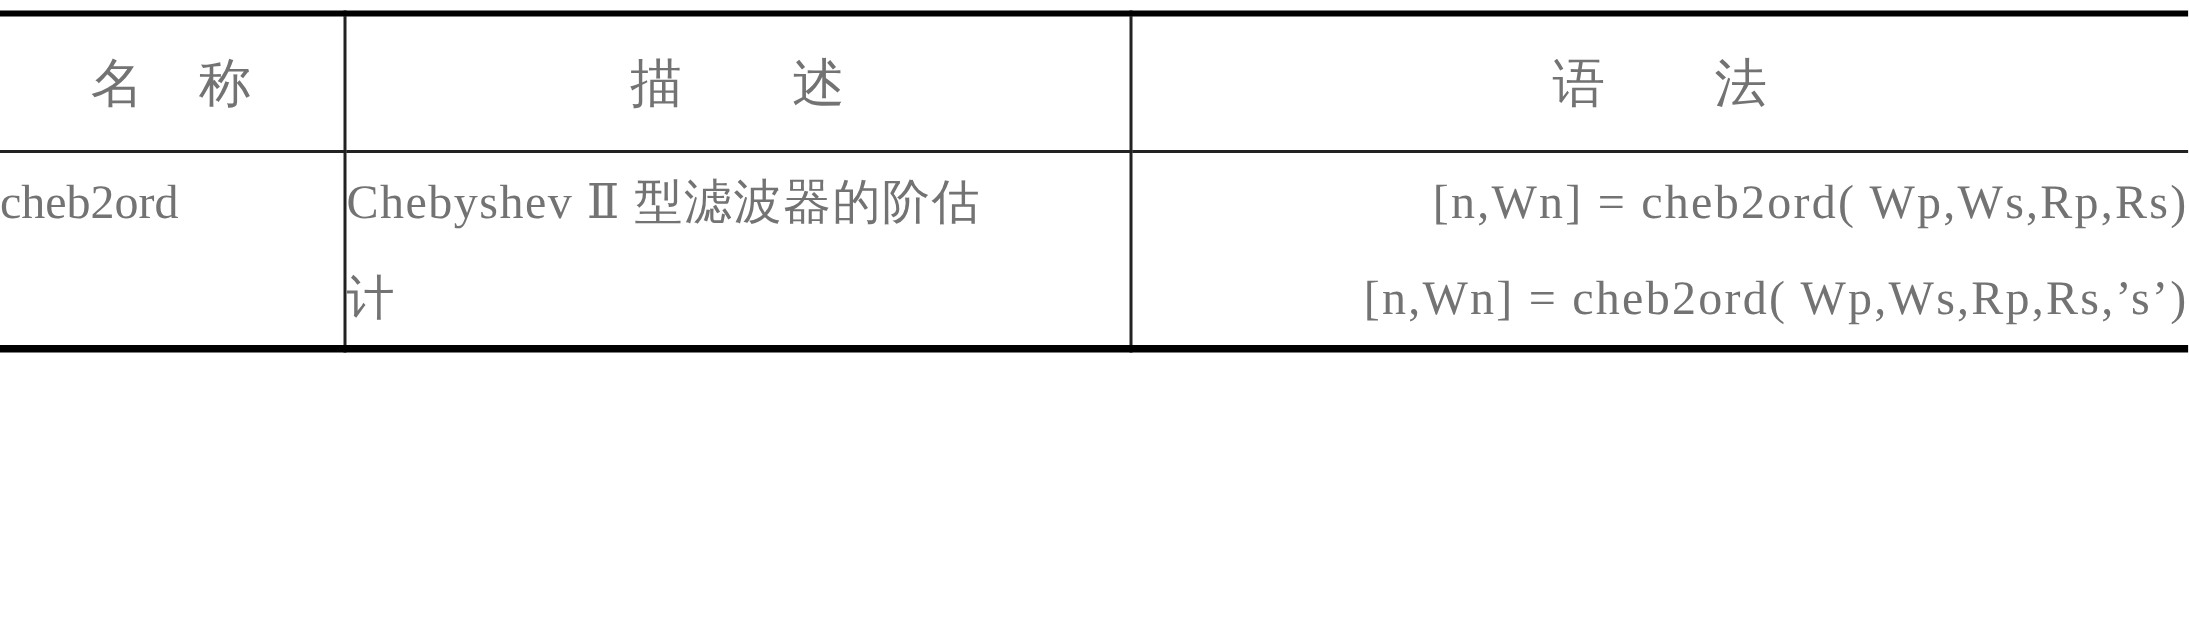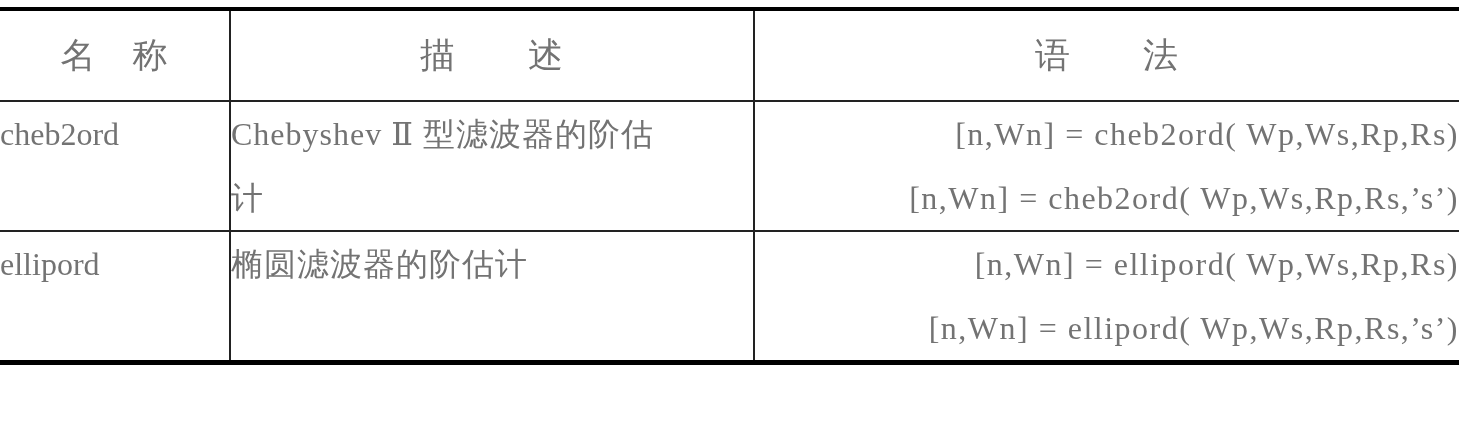--- a/index.html
+++ b/index.html
@@ -96,27 +96,15 @@
         </td>
         <td class="desc-cell col-divider-right">
           <div class="cell-line">Chebyshev Ⅱ 型滤波器的阶估</div>
           <div class="cell-line">计</div>
         </td>
         <td class="syntax-cell">
           <div class="cell-line">[n,Wn] = cheb2ord( Wp,Ws,Rp,Rs)</div>
           <div class="cell-line">[n,Wn] = cheb2ord( Wp,Ws,Rp,Rs,’s’)</div>
         </td>
       </tr>
-      <tr>
-        <td class="name-cell col-divider-right">
-          <div class="cell-line">ellipord</div>
-        </td>
-        <td class="desc-cell col-divider-right">
-          <div class="cell-line">椭圆滤波器的阶估计</div>
-        </td>
-        <td class="syntax-cell">
-          <div class="cell-line">[n,Wn] = ellipord( Wp,Ws,Rp,Rs)</div>
-          <div class="cell-line">[n,Wn] = ellipord( Wp,Ws,Rp,Rs,’s’)</div>
-        </td>
-      </tr>
     </tbody>
   </table>
 </div>
 
 </body></html>

